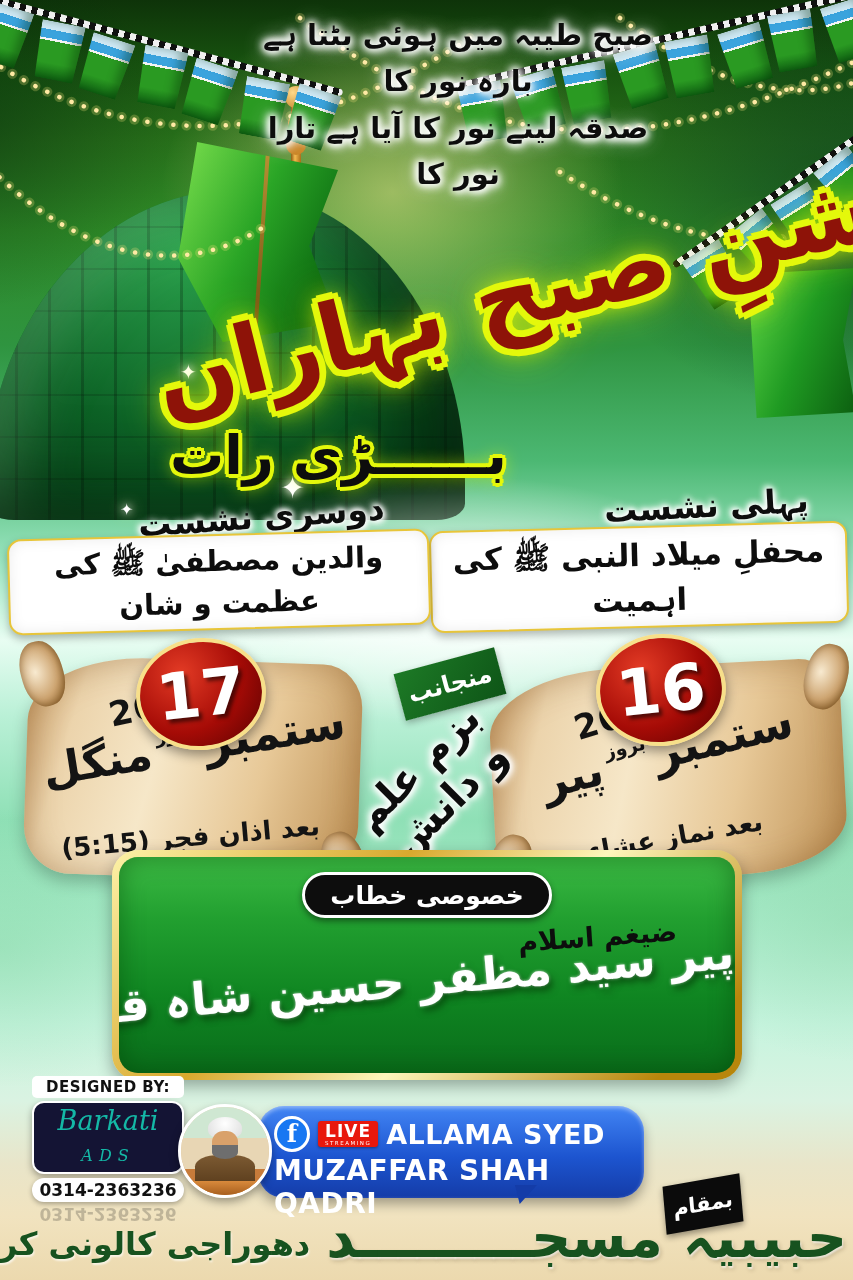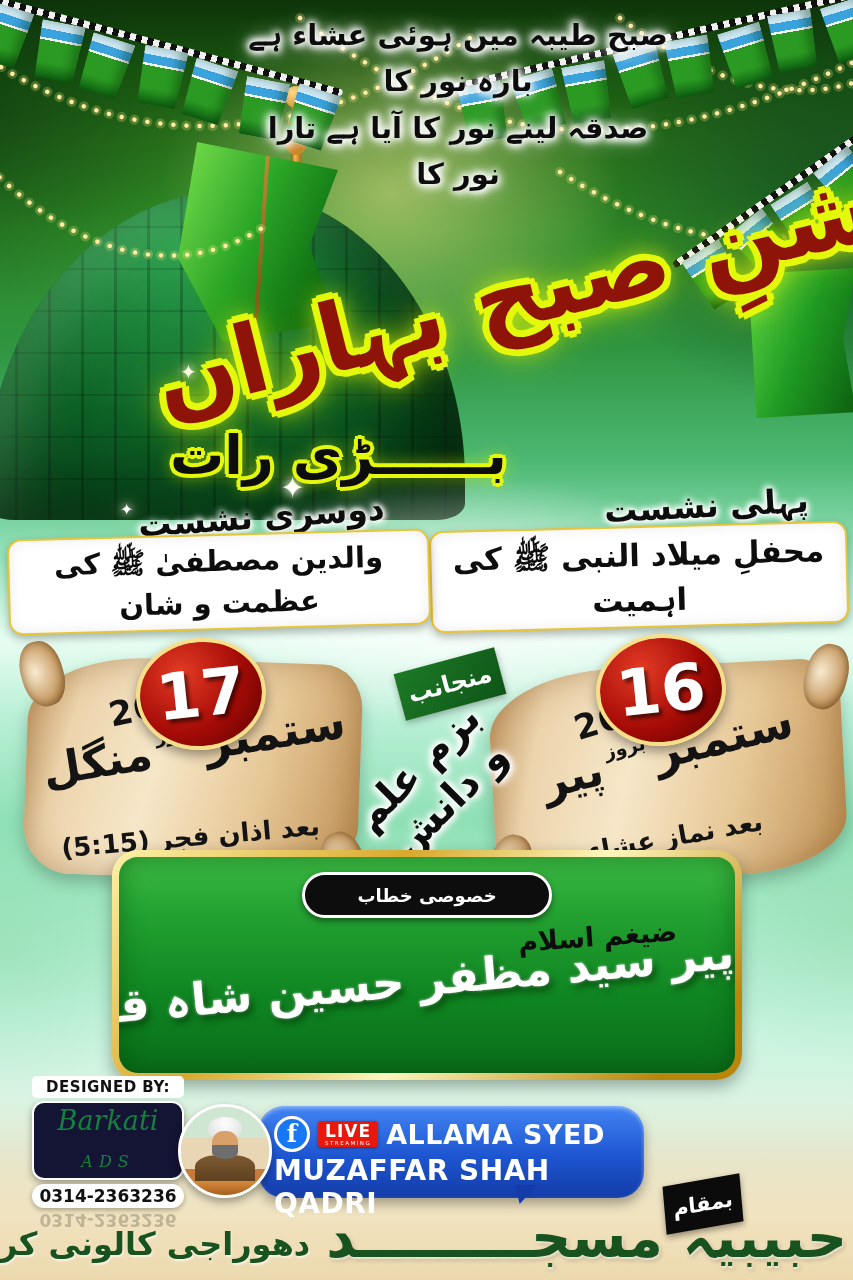--- a/index.html
+++ b/index.html
@@ -152,37 +152,37 @@
   
   .panel-gold{position:absolute; left:112px; top:850px; width:630px; height:230px;
     padding:7px; box-sizing:border-box; border-radius:26px;
     background:linear-gradient(135deg,#fdf2a8,#d8a92e 35%,#fdf6bc 58%,#b8860b 90%);
     box-shadow:0 6px 16px rgba(0,0,0,.32);}
   .panel-green{width:100%; height:100%; border-radius:19px; position:relative; overflow:hidden;
     background:linear-gradient(180deg,#3cba44 0%,#22a030 28%,#0f8521 65%,#0a6d1b 100%);
     box-shadow:inset 0 0 26px rgba(0,60,0,.45);}
   .khitab-pill{margin:15px auto 0; width:244px; height:40px; background:#0d0d0d;
     border:3px solid #fff; border-radius:24px; display:flex; align-items:center; justify-content:center;
-    direction:rtl; color:#fff; font-size:18px; font-weight:bold; letter-spacing:3px;
+    direction:rtl; color:#fff; font-size:25px; font-weight:bold; letter-spacing:3px;
     box-shadow:0 3px 6px rgba(0,0,0,.45);}
   .honorific{position:absolute; top:64px; right:58px; direction:rtl; color:#0d0d0d;
     font-size:27px; font-weight:bold; transform:rotate(-4deg);}
   .speaker-name{position:absolute; top:96px; left:0; width:100%; text-align:center;
     direction:rtl; color:#fff; font-size:45px; font-weight:bold; white-space:nowrap;
     transform:rotate(-5deg);
     text-shadow:3px 5px 7px rgba(0,45,0,.6), 0 0 3px rgba(255,255,255,.8);}
 
   
   .designer{position:absolute; left:32px; top:1076px; width:152px; text-align:center;}
   .designer-label{background:#fff; border-radius:5px; padding:2px 4px; font-size:15px;
     font-weight:bold; color:#111; letter-spacing:.5px;}
   .designer-box{margin-top:3px; background:#141434; border:2px solid #fff; border-radius:12px;
-    padding:4px 6px 7px; color:#15803d; box-shadow:0 3px 7px rgba(0,0,0,.35);}
+    padding:4px 6px 7px; color:#14b8a6; box-shadow:0 3px 7px rgba(0,0,0,.35);}
   .designer-name{font-family:"DejaVu Serif", serif; font-style:italic; font-size:27px; line-height:1.05;}
-  .designer-sub{font-family:"DejaVu Serif", serif; font-style:italic; font-size:16px; letter-spacing:6px; margin-top:17px;}
+  .designer-sub{font-family:"DejaVu Serif", serif; font-style:italic; font-size:16px; letter-spacing:6px; margin-top:11px;}
   .designer-phone{margin-top:4px; background:#fff; border-radius:14px; padding:2px 0;
     font-size:17px; font-weight:bold; color:#111; box-shadow:0 2px 5px rgba(0,0,0,.3);}
   .designer-reflection{margin-top:2px; transform:scaleY(-1); opacity:.22; font-size:17px;
     font-weight:bold; color:#111;}
 
   
   .speaker-photo{position:absolute; left:178px; top:1104px; width:88px; height:88px;
     border-radius:50%; border:3px solid #fff; overflow:hidden;
     background:radial-gradient(circle at 50% 30%,#f8e7c8,#d9b98a 70%,#b08a55);
     box-shadow:0 4px 9px rgba(0,0,0,.35); z-index:4;}
@@ -296,21 +296,21 @@
       </div>
   </div>
 
   <span class="spark" style="left:68px;top:700px;"></span>
   <span class="spark" style="left:180px;top:360px;font-size:20px;"></span>
   <span class="spark" style="left:280px;top:470px;font-size:30px;"></span>
   <span class="spark" style="left:120px;top:500px;font-size:16px;"></span>
   <span class="spark" style="left:330px;top:300px;font-size:14px;"></span>
 
   <div class="poem">
-    <div>صبح طیبہ میں ہوئی عشاء ہے بارہ نور کا</div>
+    <div>صبح طیبہ میں ہوئی بٹتا ہے بارہ نور کا</div>
     <div>صدقہ لینے نور کا آیا ہے تارا نور کا</div>
   </div>
 
   <div class="title">
     <div class="title-text">جشنِ صبح بہاراں</div>
   </div>
   <div class="bari-raat">بــــــڑی رات</div>
 
   <div class="session-heading heading-first">پہلی نشست</div>
   <div class="session-box box-first">محفلِ میلاد النبی ﷺ کی اہمیت</div>

